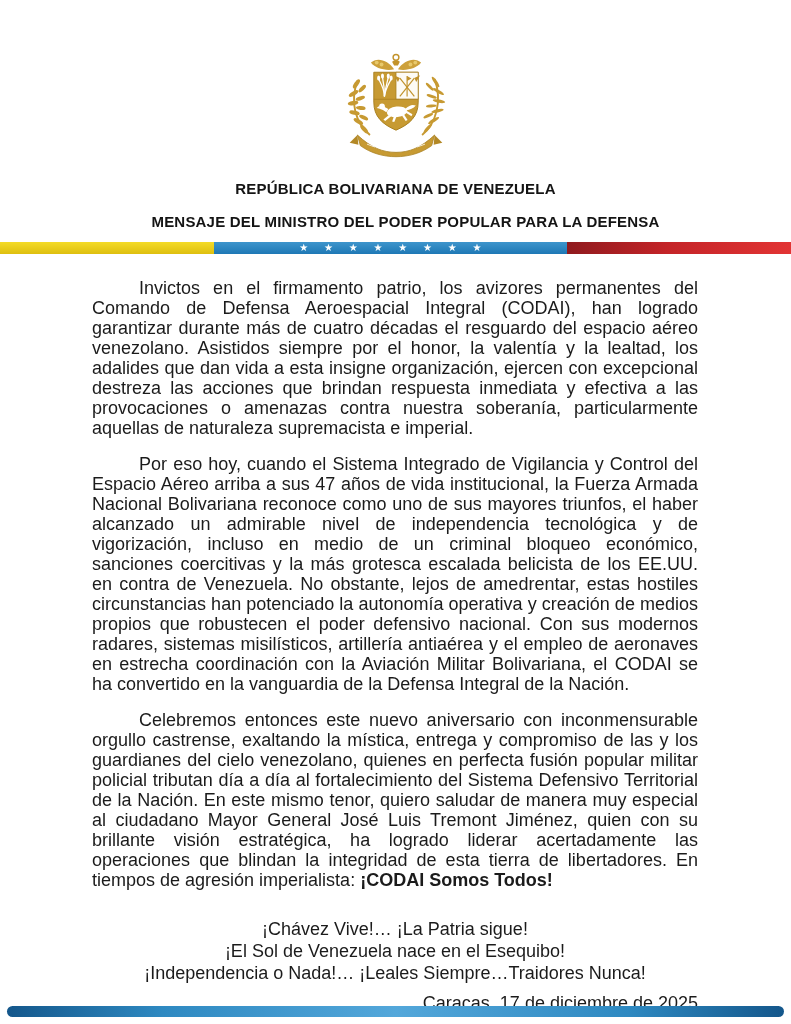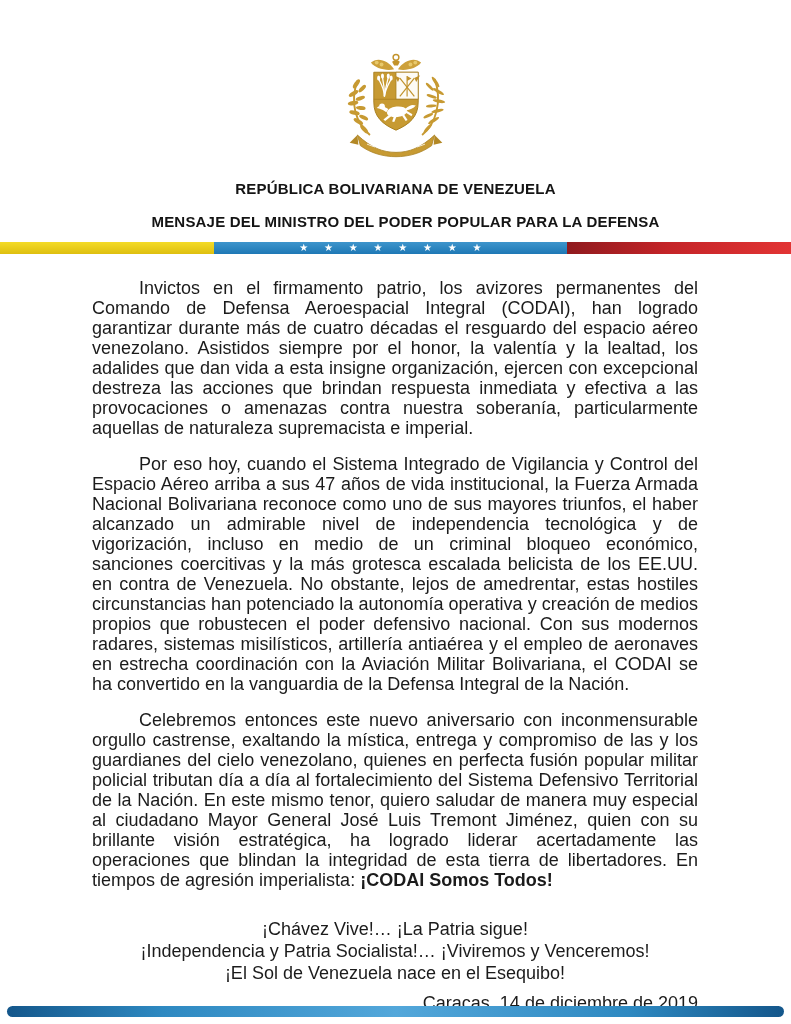--- a/index.html
+++ b/index.html
@@ -145,25 +145,25 @@
 
   <main>
     <p><span>Invictos en el firmamento patrio, los avizores permanentes del Comando de Defensa Aeroespacial Integral (CODAI), han logrado garantizar durante más de cuatro décadas el resguardo del espacio aéreo venezolano. Asistidos siempre por el honor, la valentía y la lealtad, los adalides que dan vida a esta insigne organización, ejercen con excepcional destreza las acciones que brindan respuesta inmediata y efectiva a las provocaciones o amenazas contra nuestra soberanía, particularmente aquellas de naturaleza supremacista e imperial.</span><span class="bold-suffix"></span></p>
 
     <p><span>Por eso hoy, cuando el Sistema Integrado de Vigilancia y Control del Espacio Aéreo arriba a sus 47 años de vida institucional, la Fuerza Armada Nacional Bolivariana reconoce como uno de sus mayores triunfos, el haber alcanzado un admirable nivel de independencia tecnológica y de vigorización, incluso en medio de un criminal bloqueo económico, sanciones coercitivas y la más grotesca escalada belicista de los EE.UU. en contra de Venezuela. No obstante, lejos de amedrentar, estas hostiles circunstancias han potenciado la autonomía operativa y creación de medios propios que robustecen el poder defensivo nacional. Con sus modernos radares, sistemas misilísticos, artillería antiaérea y el empleo de aeronaves en estrecha coordinación con la Aviación Militar Bolivariana, el CODAI se ha convertido en la vanguardia de la Defensa Integral de la Nación.</span><span class="bold-suffix"></span></p>
 
     <p><span>Celebremos entonces este nuevo aniversario con inconmensurable orgullo castrense, exaltando la mística, entrega y compromiso de las y los guardianes del cielo venezolano, quienes en perfecta fusión popular militar policial tributan día a día al fortalecimiento del Sistema Defensivo Territorial de la Nación. En este mismo tenor, quiero saludar de manera muy especial al ciudadano Mayor General José Luis Tremont Jiménez, quien con su brillante visión estratégica, ha logrado liderar acertadamente las operaciones que blindan la integridad de esta tierra de libertadores. En tiempos de agresión imperialista: </span><span class="bold-suffix">¡CODAI Somos Todos!</span></p>
 
     <div class="slogans">
       <div class="slogan">¡Chávez Vive!… ¡La Patria sigue!</div>
-      <div class="slogan">¡Independencia y Patria Socialista!… ¡Viviremos y Venceremos!</div>
       <div class="slogan">¡El Sol de Venezuela nace en el Esequibo!</div>
+      <div class="slogan">¡Independencia o Nada!… ¡Leales Siempre…Traidores Nunca!</div>
     </div>
 
-    <div class="date">Caracas, 14 de diciembre de 2019</div>
+    <div class="date">Caracas, 17 de diciembre de 2025</div>
 
     <div class="signature">
       <div>Vladímir Padrino López</div>
       <div>Fuerza en Jefe</div>
     </div>
   </main>
 
   <div class="footer-bar"></div>
 
 </div>

